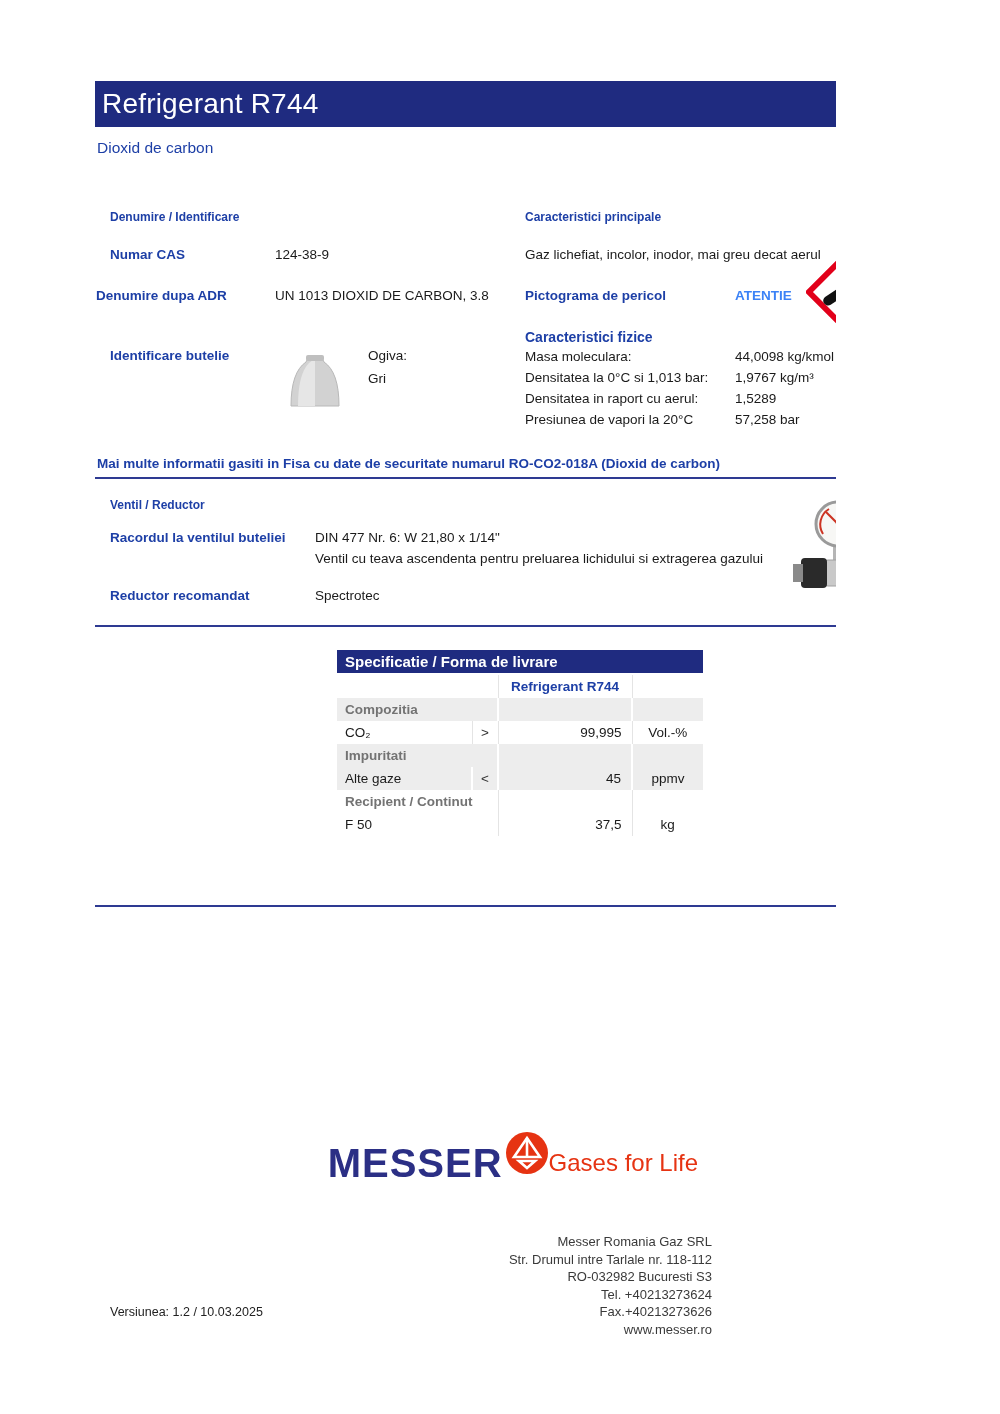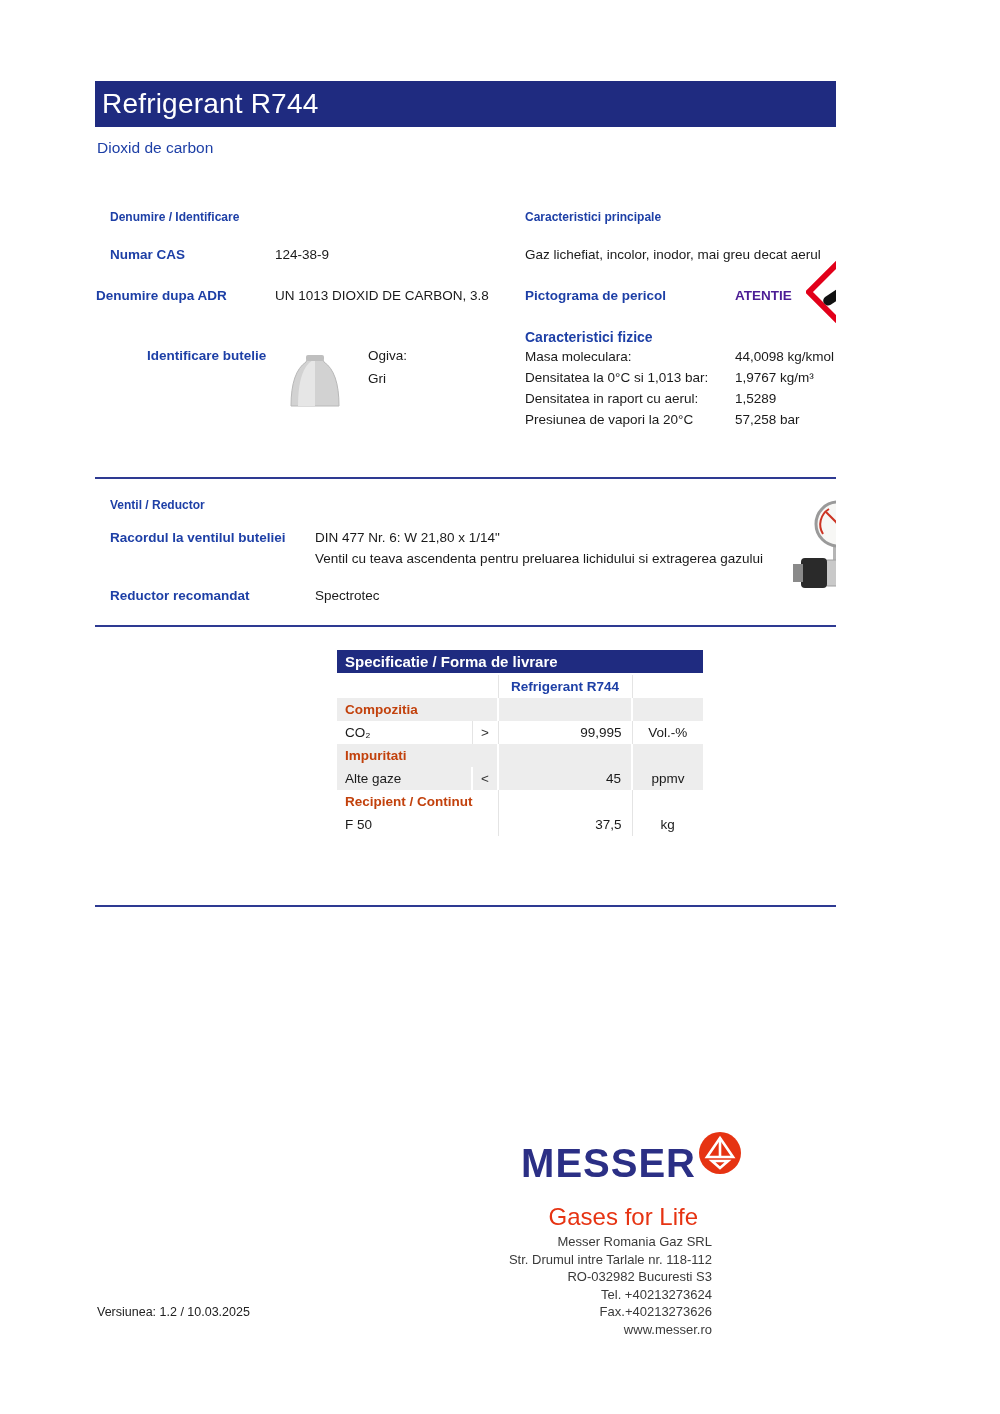--- a/index.html
+++ b/index.html
@@ -23,68 +23,68 @@
     color:#1d3fa6; font-size:15.5px;
   }
 
   .h2 { color:#1d3fa6; font-size:12px; font-weight:700; }
   .h3 { color:#1d3fa6; font-size:14px; font-weight:700; }
   .lbl { color:#1d3fa6; font-size:13.5px; font-weight:700; white-space:nowrap; }
   .val { color:#1a1a1a; font-size:13.5px; white-space:nowrap; }
 
   .rule { height:2px; background:#2e3a92; left:95px; width:850px; }
 
-  .signal { color:#4c1d95; font-size:13.5px; font-weight:700; }
+  .signal { color:#3b82f6; font-size:13.5px; font-weight:700; }
 
   
   .spec { left:337px; top:650px; width:366px; }
   .spec-title {
     width:366px; height:23px; background:#1f2b80; color:#ffffff;
     font-size:15px; font-weight:700; display:flex; align-items:center; padding-left:8px;
   }
   table.spec-tbl { border-collapse:collapse; table-layout:fixed; width:366px; margin-top:2px; }
   table.spec-tbl td { height:23px; font-size:13.5px; vertical-align:middle; }
   tr.rgray td { background:#ededed; border-right:2px solid #ffffff; }
   tr.rwhite td { border-right:1px solid #e4e4e4; }
   table.spec-tbl td:last-child { border-right:none; }
   .t-label { padding-left:8px; }
-  .t-sec { padding-left:8px; color:#c2410c; font-weight:700; }
+  .t-sec { padding-left:8px; color:#737373; font-weight:700; }
   .t-op { text-align:center; color:#333333; }
   .t-val { text-align:right; padding-right:10px; }
   .t-unit { text-align:center; }
   .t-colhead { text-align:center; color:#1d3fa6; font-weight:700; }
 
   
-  .logo-block { right:94px; top:1131px; display:flex; flex-direction:column; align-items:flex-end; }
+  .logo-block { right:94px; top:1131px; display:flex; flex-direction:row; align-items:flex-start; }
   .logo-row { display:flex; align-items:flex-start; }
   .wordmark { font-size:40px; font-weight:800; color:#2b2f85; letter-spacing:1px; line-height:44px; margin-top:10px; }
   .tagline { font-size:24px; color:#e63312; margin-right:44px; margin-top:18px; }
   .address { right:124px; top:1233px; text-align:right; font-size:13px; line-height:17.5px; color:#3a3a3a; }
-  .version { left:97px; top:1305px; font-size:12.5px; color:#222222; }
+  .version { left:110px; top:1305px; font-size:12.5px; color:#222222; }
 </style>
 </head>
 <body>
 
 <div class="page">
 
   <div class="abs band">
     <span class="title">Refrigerant R744</span>
     <span class="formula">CO₂</span>
   </div>
   <div class="abs subtitle-row">
     <span>Dioxid de carbon</span>
     <span>Refrigeranti</span>
   </div>
 
   <div class="abs h2" style="left:110px; top:210px;">Denumire / Identificare</div>
   <div class="abs lbl" style="left:110px; top:247px;">Numar CAS</div>
   <div class="abs val" style="left:275px; top:247px;">124-38-9</div>
   <div class="abs lbl" style="left:96px; top:288px;">Denumire dupa ADR</div>
   <div class="abs val" style="left:275px; top:288px;">UN 1013 DIOXID DE CARBON, 3.8</div>
-  <div class="abs lbl" style="left:110px; top:348px;margin-left:37px;">Identificare butelie</div>
+  <div class="abs lbl" style="left:110px; top:348px;">Identificare butelie</div>
 
   <svg class="abs" style="left:286px; top:352px;" width="58" height="56" viewBox="0 0 58 56">
     <path d="M5,54 Q5,20 20,10 L21,8 Q21,5 29,5 Q37,5 37,8 L38,10 Q53,20 53,54 Z" fill="#d2d2d2" stroke="#b8b8b8" stroke-width="1"></path>
     <path d="M12,54 Q12,22 23,11 Q26,8 29,8 L29,54 Z" fill="#e6e6e6"></path>
     <rect x="20" y="3" width="18" height="6" rx="2" fill="#bfbfbf"></rect>
   </svg>
   <div class="abs val" style="left:368px; top:348px;">Ogiva:</div>
   <div class="abs val" style="left:368px; top:371px;">Gri</div>
 
   <div class="abs h2" style="left:525px; top:210px;">Caracteristici principale</div>
@@ -104,20 +104,21 @@
   <div class="abs h3" style="left:525px; top:329px;">Caracteristici fizice</div>
   <div class="abs val" style="left:525px; top:349px;">Masa moleculara:</div>
   <div class="abs val" style="left:735px; top:349px;">44,0098 kg/kmol</div>
   <div class="abs val" style="left:525px; top:370px;">Densitatea la 0°C si 1,013 bar:</div>
   <div class="abs val" style="left:735px; top:370px;">1,9767 kg/m³</div>
   <div class="abs val" style="left:525px; top:391px;">Densitatea in raport cu aerul:</div>
   <div class="abs val" style="left:735px; top:391px;">1,5289</div>
   <div class="abs val" style="left:525px; top:412px;">Presiunea de vapori la 20°C</div>
   <div class="abs val" style="left:735px; top:412px;">57,258 bar</div>
 
+  <div class="abs lbl" style="left:97px; top:456px;">Mai multe informatii gasiti in Fisa cu date de securitate numarul RO-CO2-018A (Dioxid de carbon)</div>
   <div class="abs rule" style="top:477px;"></div>
 
   <div class="abs h2" style="left:110px; top:498px;">Ventil / Reductor</div>
   <div class="abs lbl" style="left:110px; top:530px;">Racordul la ventilul buteliei</div>
   <div class="abs val" style="left:315px; top:530px;">DIN 477 Nr. 6: W 21,80 x 1/14"</div>
   <div class="abs val" style="left:315px; top:551px;">Ventil cu teava ascendenta pentru preluarea lichidului si extragerea gazului</div>
   <div class="abs lbl" style="left:110px; top:588px;">Reductor recomandat</div>
   <div class="abs val" style="left:315px; top:588px;">Spectrotec</div>
 
   <svg class="abs" style="left:793px; top:498px;" width="140" height="106" viewBox="0 0 140 106">

